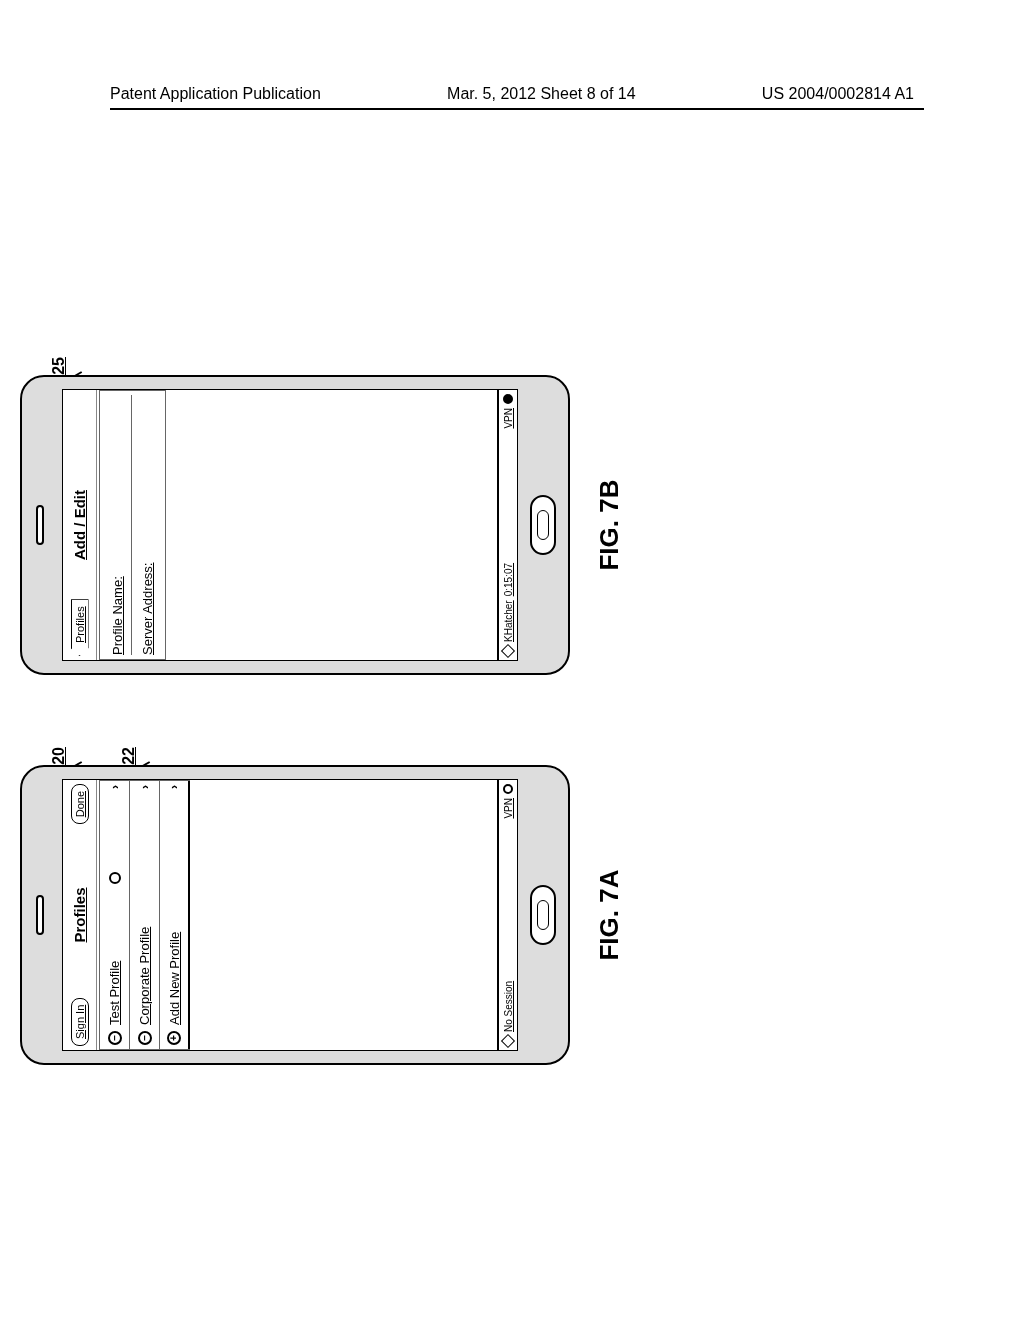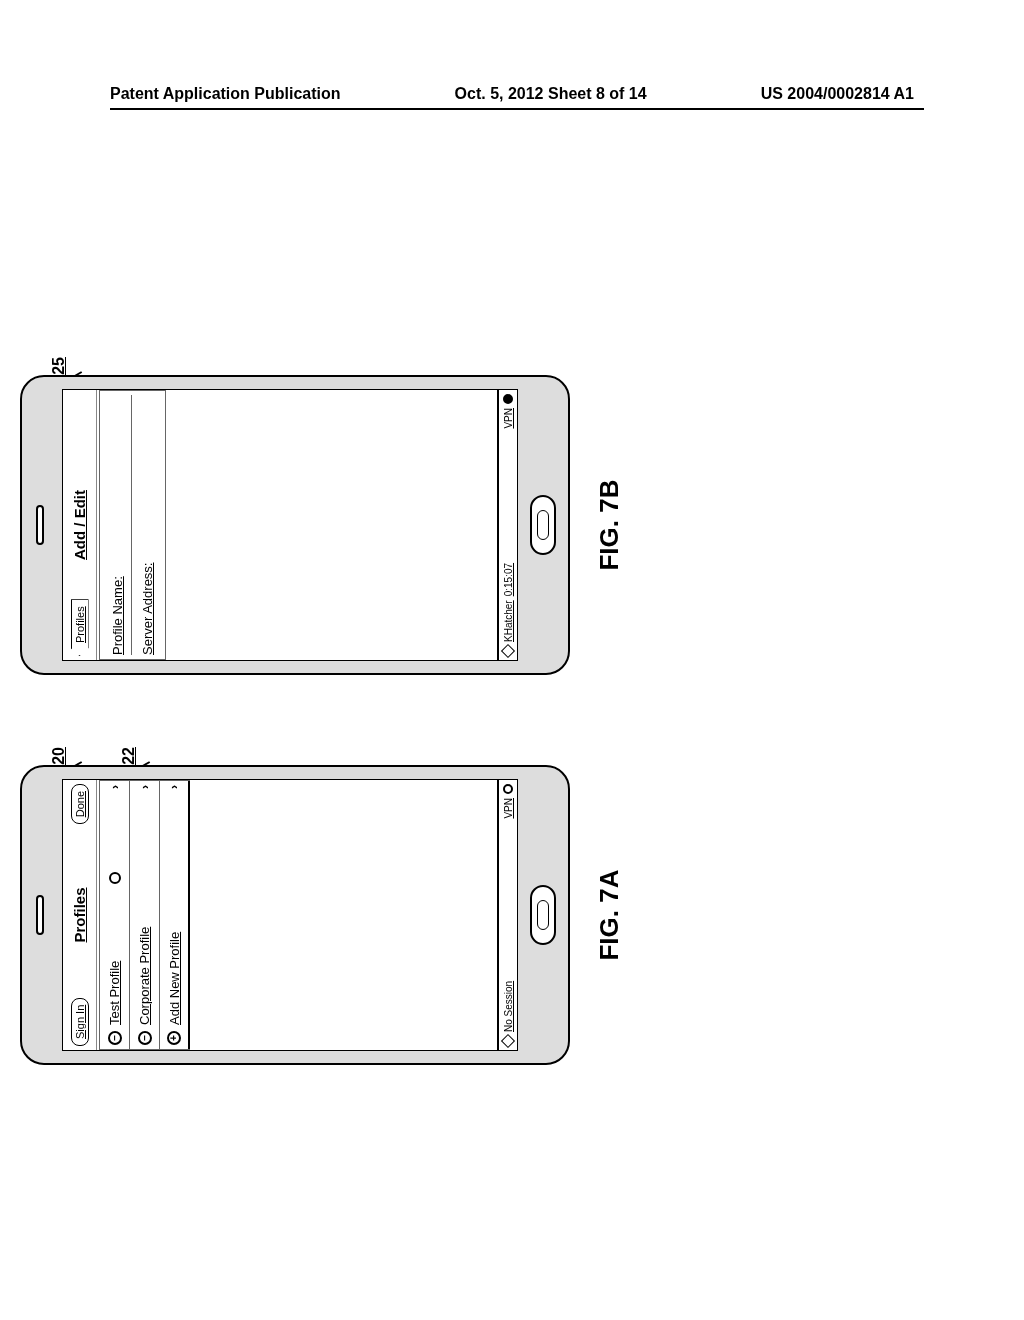--- a/index.html
+++ b/index.html
@@ -12,21 +12,21 @@
   }
   .page-header {
     position: absolute;
     top: 85px;
     left: 0;
     width: 100%;
     padding: 0 110px;
     display: flex;
     justify-content: space-between;
     font-size: 16px;
-    font-weight: bold;
+    font-weight: normal;
   }
   .header-rule {
     position: absolute;
     top: 108px;
     left: 110px;
     right: 100px;
     border-top: 2px solid #000;
   }
   .figures-area {
     position: absolute;
@@ -231,21 +231,21 @@
     text-decoration: underline;
     position: relative;
     clip-path: polygon(8px 0, 100% 0, 100% 100%, 8px 100%, 0 50%);
   }
 </style>
 </head>
 <body>
 
 <div class="page-header">
   <span>Patent Application Publication</span>
-  <span>Oct. 5, 2012  Sheet 8 of 14</span>
+  <span>Mar. 5, 2012  Sheet 8 of 14</span>
   <span>US 2004/0002814 A1</span>
 </div>
 <div class="header-rule"></div>
 
 <div class="figures-area">
   <div class="fig-row">
 
     <div class="fig-wrap" style="position:relative;">
       <div class="callout" style="top:30px; right:-18px;">120</div>
       <div class="callout-line" style="top:52px; right:-8px; width:20px; height:2px; transform:rotate(60deg);"></div>

